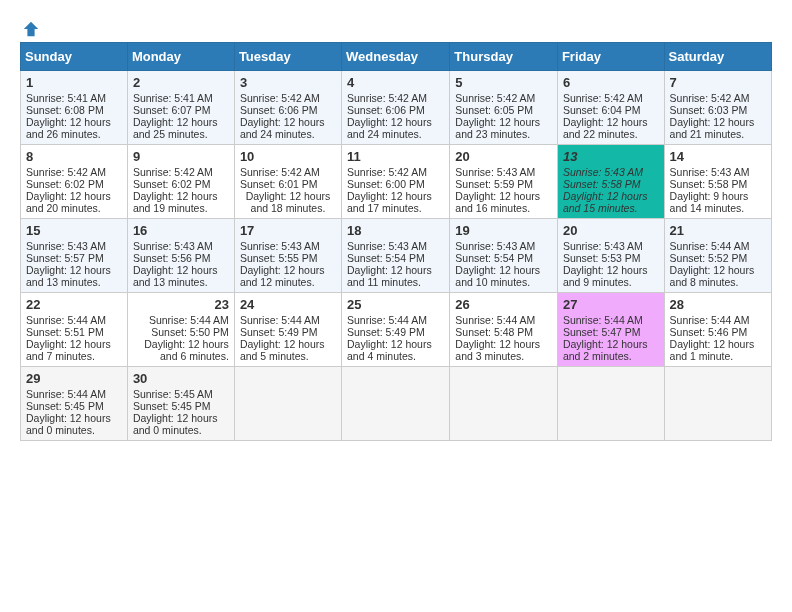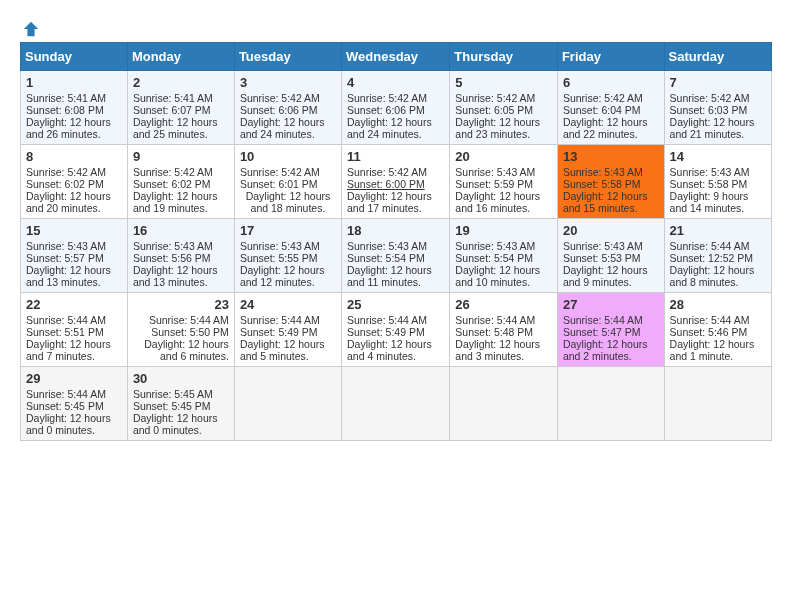--- a/index.html
+++ b/index.html
@@ -170,30 +170,30 @@
         </td>
         <td style="background: rgb(255, 255, 255);">
           <span class="day-num">10</span>
           <span style="display: block;">Sunrise: 5:42 AM</span>
           <span style="display: block;">Sunset: 6:01 PM</span>
           <span style="display: block; text-align: center;">Daylight: 12 hours and 18 minutes.</span>
         </td>
         <td style="background: rgb(255, 255, 255);">
           <span class="day-num">11</span>
           <span style="display: block;">Sunrise: 5:42 AM</span>
-          <span style="display: block; text-decoration: underline;">Sunset: 6:00 PM</span>
+          <span style="display: block;">Sunset: 6:00 PM</span>
           <span style="display: block;">Daylight: 12 hours and 17 minutes.</span>
         </td>
         <td style="background: rgb(255, 255, 255);">
           <span class="day-num">20</span>
           <span style="display: block;">Sunrise: 5:43 AM</span>
           <span style="display: block;">Sunset: 5:59 PM</span>
           <span style="display: block;">Daylight: 12 hours and 16 minutes.</span>
         </td>
-        <td style="background: #f97316;">
+        <td style="background: #14b8a6; font-style: italic;">
           <span class="day-num">13</span>
           <span style="display: block;">Sunrise: 5:43 AM</span>
           <span style="display: block;">Sunset: 5:58 PM</span>
           <span style="display: block;">Daylight: 12 hours and 15 minutes.</span>
         </td>
         <td style="background: rgb(255, 255, 255);">
           <span class="day-num">14</span>
           <span style="display: block;">Sunrise: 5:43 AM</span>
           <span style="display: block;">Sunset: 5:58 PM</span>
           <span style="display: block;">Daylight: 9 hours and 14 minutes.</span>
@@ -232,21 +232,21 @@
         </td>
         <td style="background: rgb(240, 246, 252);">
           <span class="day-num">20</span>
           <span style="display: block;">Sunrise: 5:43 AM</span>
           <span style="display: block;">Sunset: 5:53 PM</span>
           <span style="display: block;">Daylight: 12 hours and 9 minutes.</span>
         </td>
         <td style="background: rgb(240, 246, 252);">
           <span class="day-num">21</span>
           <span style="display: block;">Sunrise: 5:44 AM</span>
-          <span style="display: block;">Sunset: 12:52 PM</span>
+          <span style="display: block;">Sunset: 5:52 PM</span>
           <span style="display: block;">Daylight: 12 hours and 8 minutes.</span>
         </td>
       </tr>
       <tr>
         <td style="background: rgb(255, 255, 255);">
           <span class="day-num">22</span>
           <span style="display: block;">Sunrise: 5:44 AM</span>
           <span style="display: block;">Sunset: 5:51 PM</span>
           <span style="display: block;">Daylight: 12 hours and 7 minutes.</span>
         </td>

